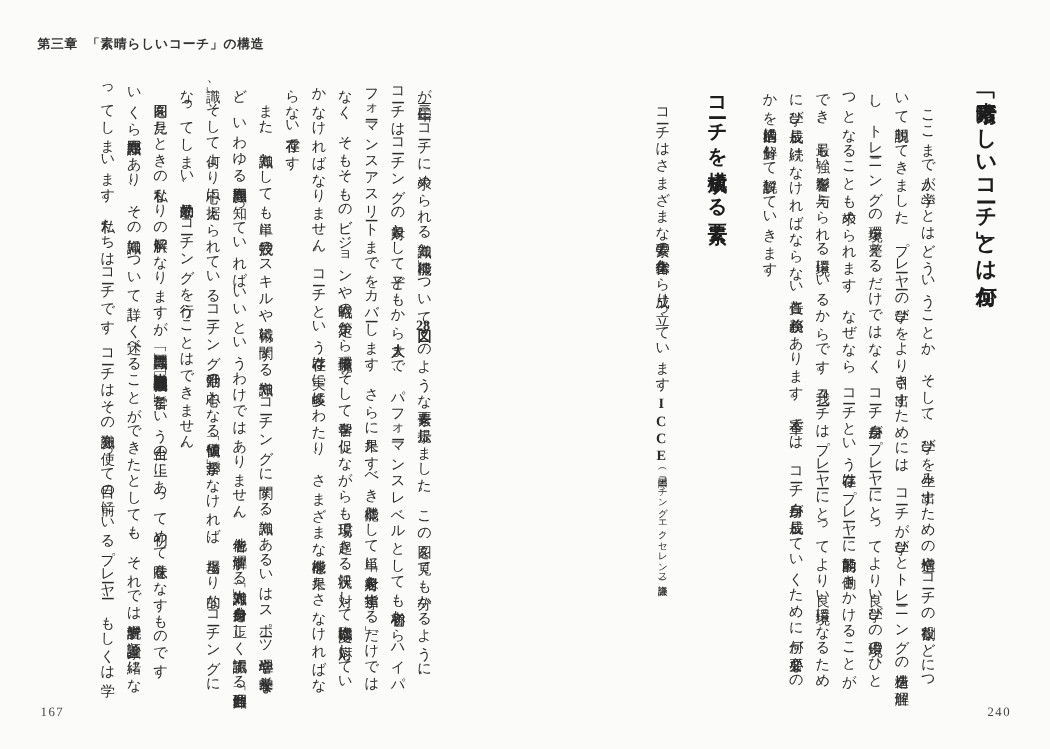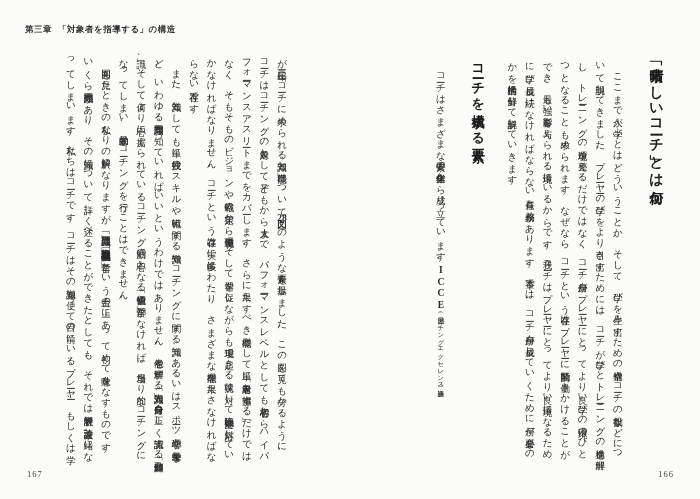--- a/index.html
+++ b/index.html
@@ -97,21 +97,21 @@
     -webkit-text-combine: horizontal;
     font-weight: bold;
   }
 </style>
 </head>
 <body>
 
 <div class="spread">
 
   <div class="running-head">
-    <span>第三章</span><span class="sp"></span><span>「対象者を指導する」の構造</span>
+    <span>第三章</span><span class="sp"></span><span>「素晴らしいコーチ」の構造</span>
   </div>
 
   <div class="page-right-text vtext">
     <h1 class="chapter-q">「素晴らしいコーチ」とは何か?</h1>
 
     <p class="body indent">ここまで人が学ぶとはどういうことか、そして、学びを生み出すための構造やコーチの役割などについて説明してきました。プレーヤーの学びをより引き出すためには、コーチが学びとトレーニングの構造を理解し、トレーニングの環境を整えるだけではなく、コーチ自身がプレーヤーにとってより良い学びの環境のひとつとなることも求められます。なぜなら、コーチという存在はプレーヤーに能動的に働きかけることができ、最も強い影響を与えられる環境にいるからです。我々コーチはプレーヤーにとってより良い環境になるために学び成長し続けなければならない責任と義務があります。本章では、コーチ自身が成長していくために何が必要なのかを構造的に分解して解説していきます。</p>
 
     <h2 class="section">コーチを構成する要素</h2>
 
     <p class="body indent"><span>コーチはさまざまな要素の集合体から成り立っています。</span><span class="icce">ICCE</span><span class="org-gloss">(国際コーチングエクセレンス評議会)</span></p>
@@ -120,15 +120,15 @@
   <div class="page-left-text vtext">
     <p class="body"><span>が二〇一三年に「コーチに求められる知識と機能」について</span><span class="figref"><span>図</span><span class="tcy">28</span></span><span>のような要素を提示しました。この図を見ても分かるように、コーチはコーチングの対象として子どもから大人まで、パフォーマンスレベルとしても初心者からハイパフォーマンスアスリートまでをカバーします。さらに果たすべき機能として単に「対象者を指導する」だけではなく、そもそものビジョンや戦略の策定から環境整備、そして学習を促しながらも現場で起きる状況に対して臨機応変に対応していかなければなりません。コーチという存在は実に多岐にわたり、さまざまな機能を果たさなければならない存在です。</span></p>
 
     <p class="body indent">また、知識としても単に競技のスキルや戦術に関する知識やコーチングに関する知識、あるいはスポーツ心理学や栄養学など、いわゆる専門知識を知っていればいいというわけではありません。他者を理解する「対人知識」、自分自身を正しく認識する「自己理解知識」、そして何より中心に据えられているコーチング活動の中心となる「価値観や哲学」がなければ、場当たり的なコーチングになってしまい、効果的なコーチングを行うことはできません。</p>
 
     <p class="body indent">同図を見たときの私なりの解釈になりますが、「専門知識」は「対人知識」「自己理解知識」「価値観や哲学」という土台の上にあって初めて意味をなすものです。いくら専門知識があり、その知識について詳しく述べることができたとしても、それでは解説者や評論家と一緒になってしまいます。私たちはコーチです。コーチはその知識を使って目の前にいるプレーヤー、もしくは学</p>
   </div>
 
   <div class="folio left-folio">167</div>
 
-  <div class="folio right-folio">166</div>
+  <div class="folio right-folio">240</div>
 
 </div>
 
 </body></html>

